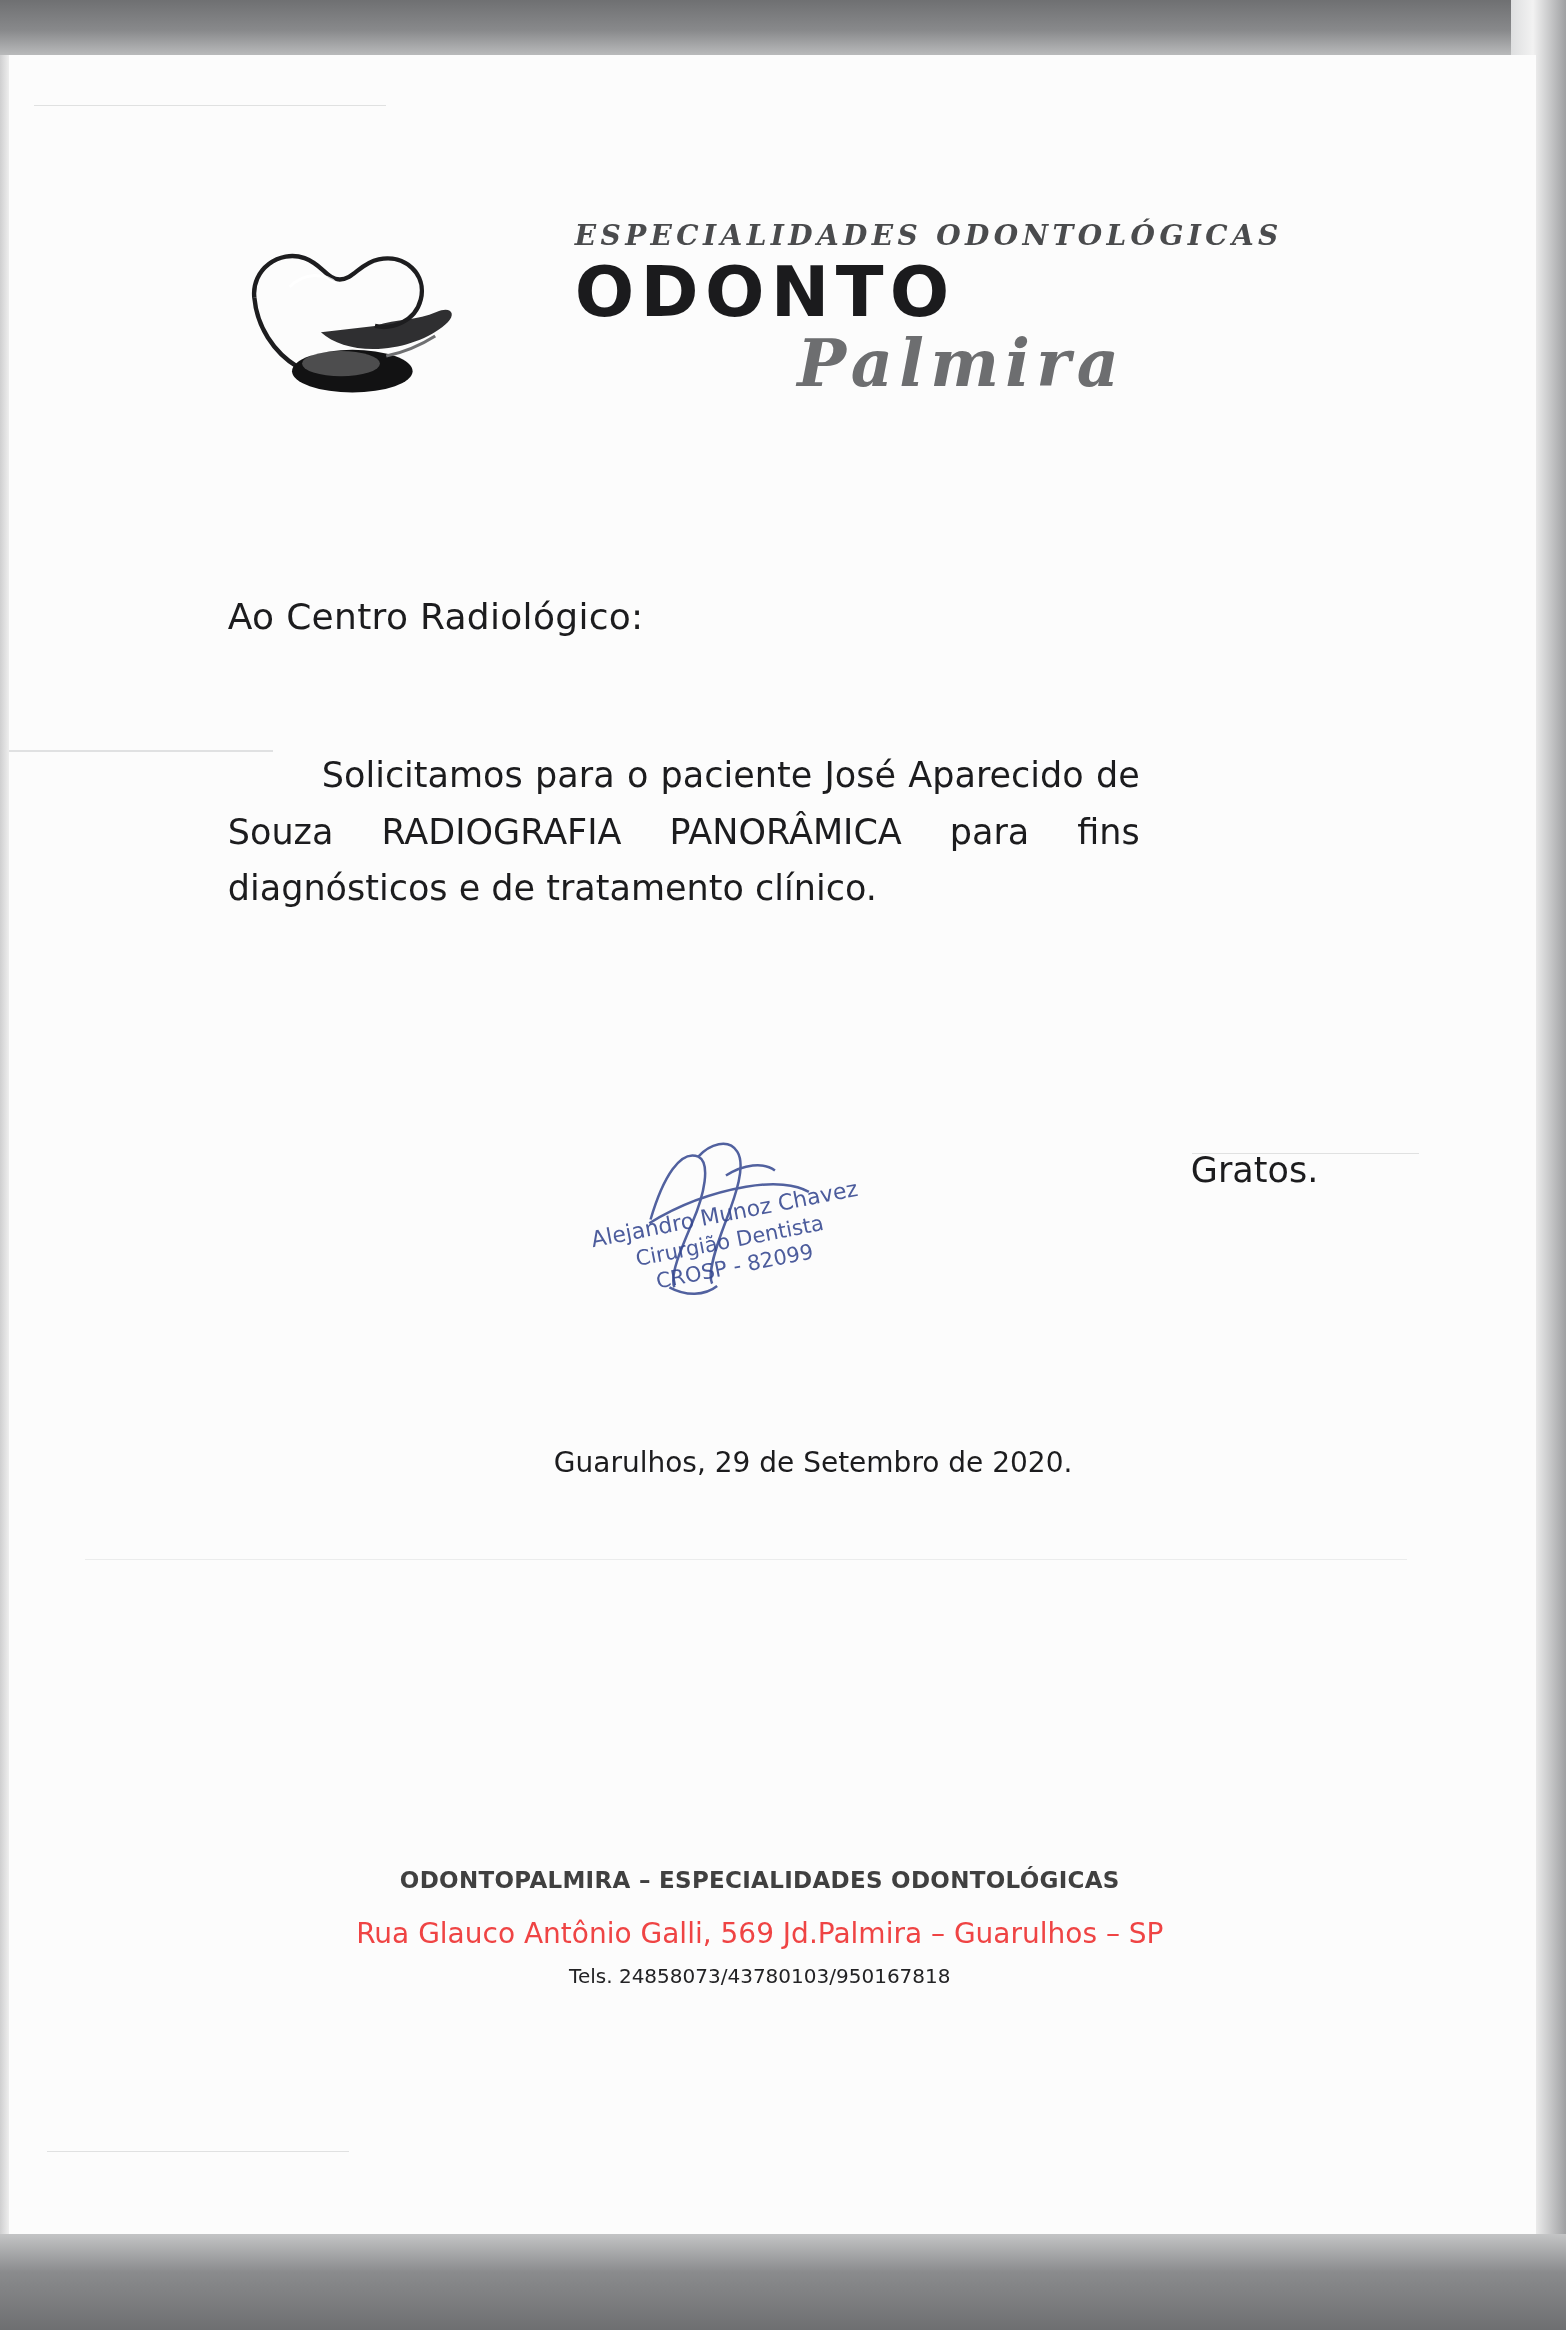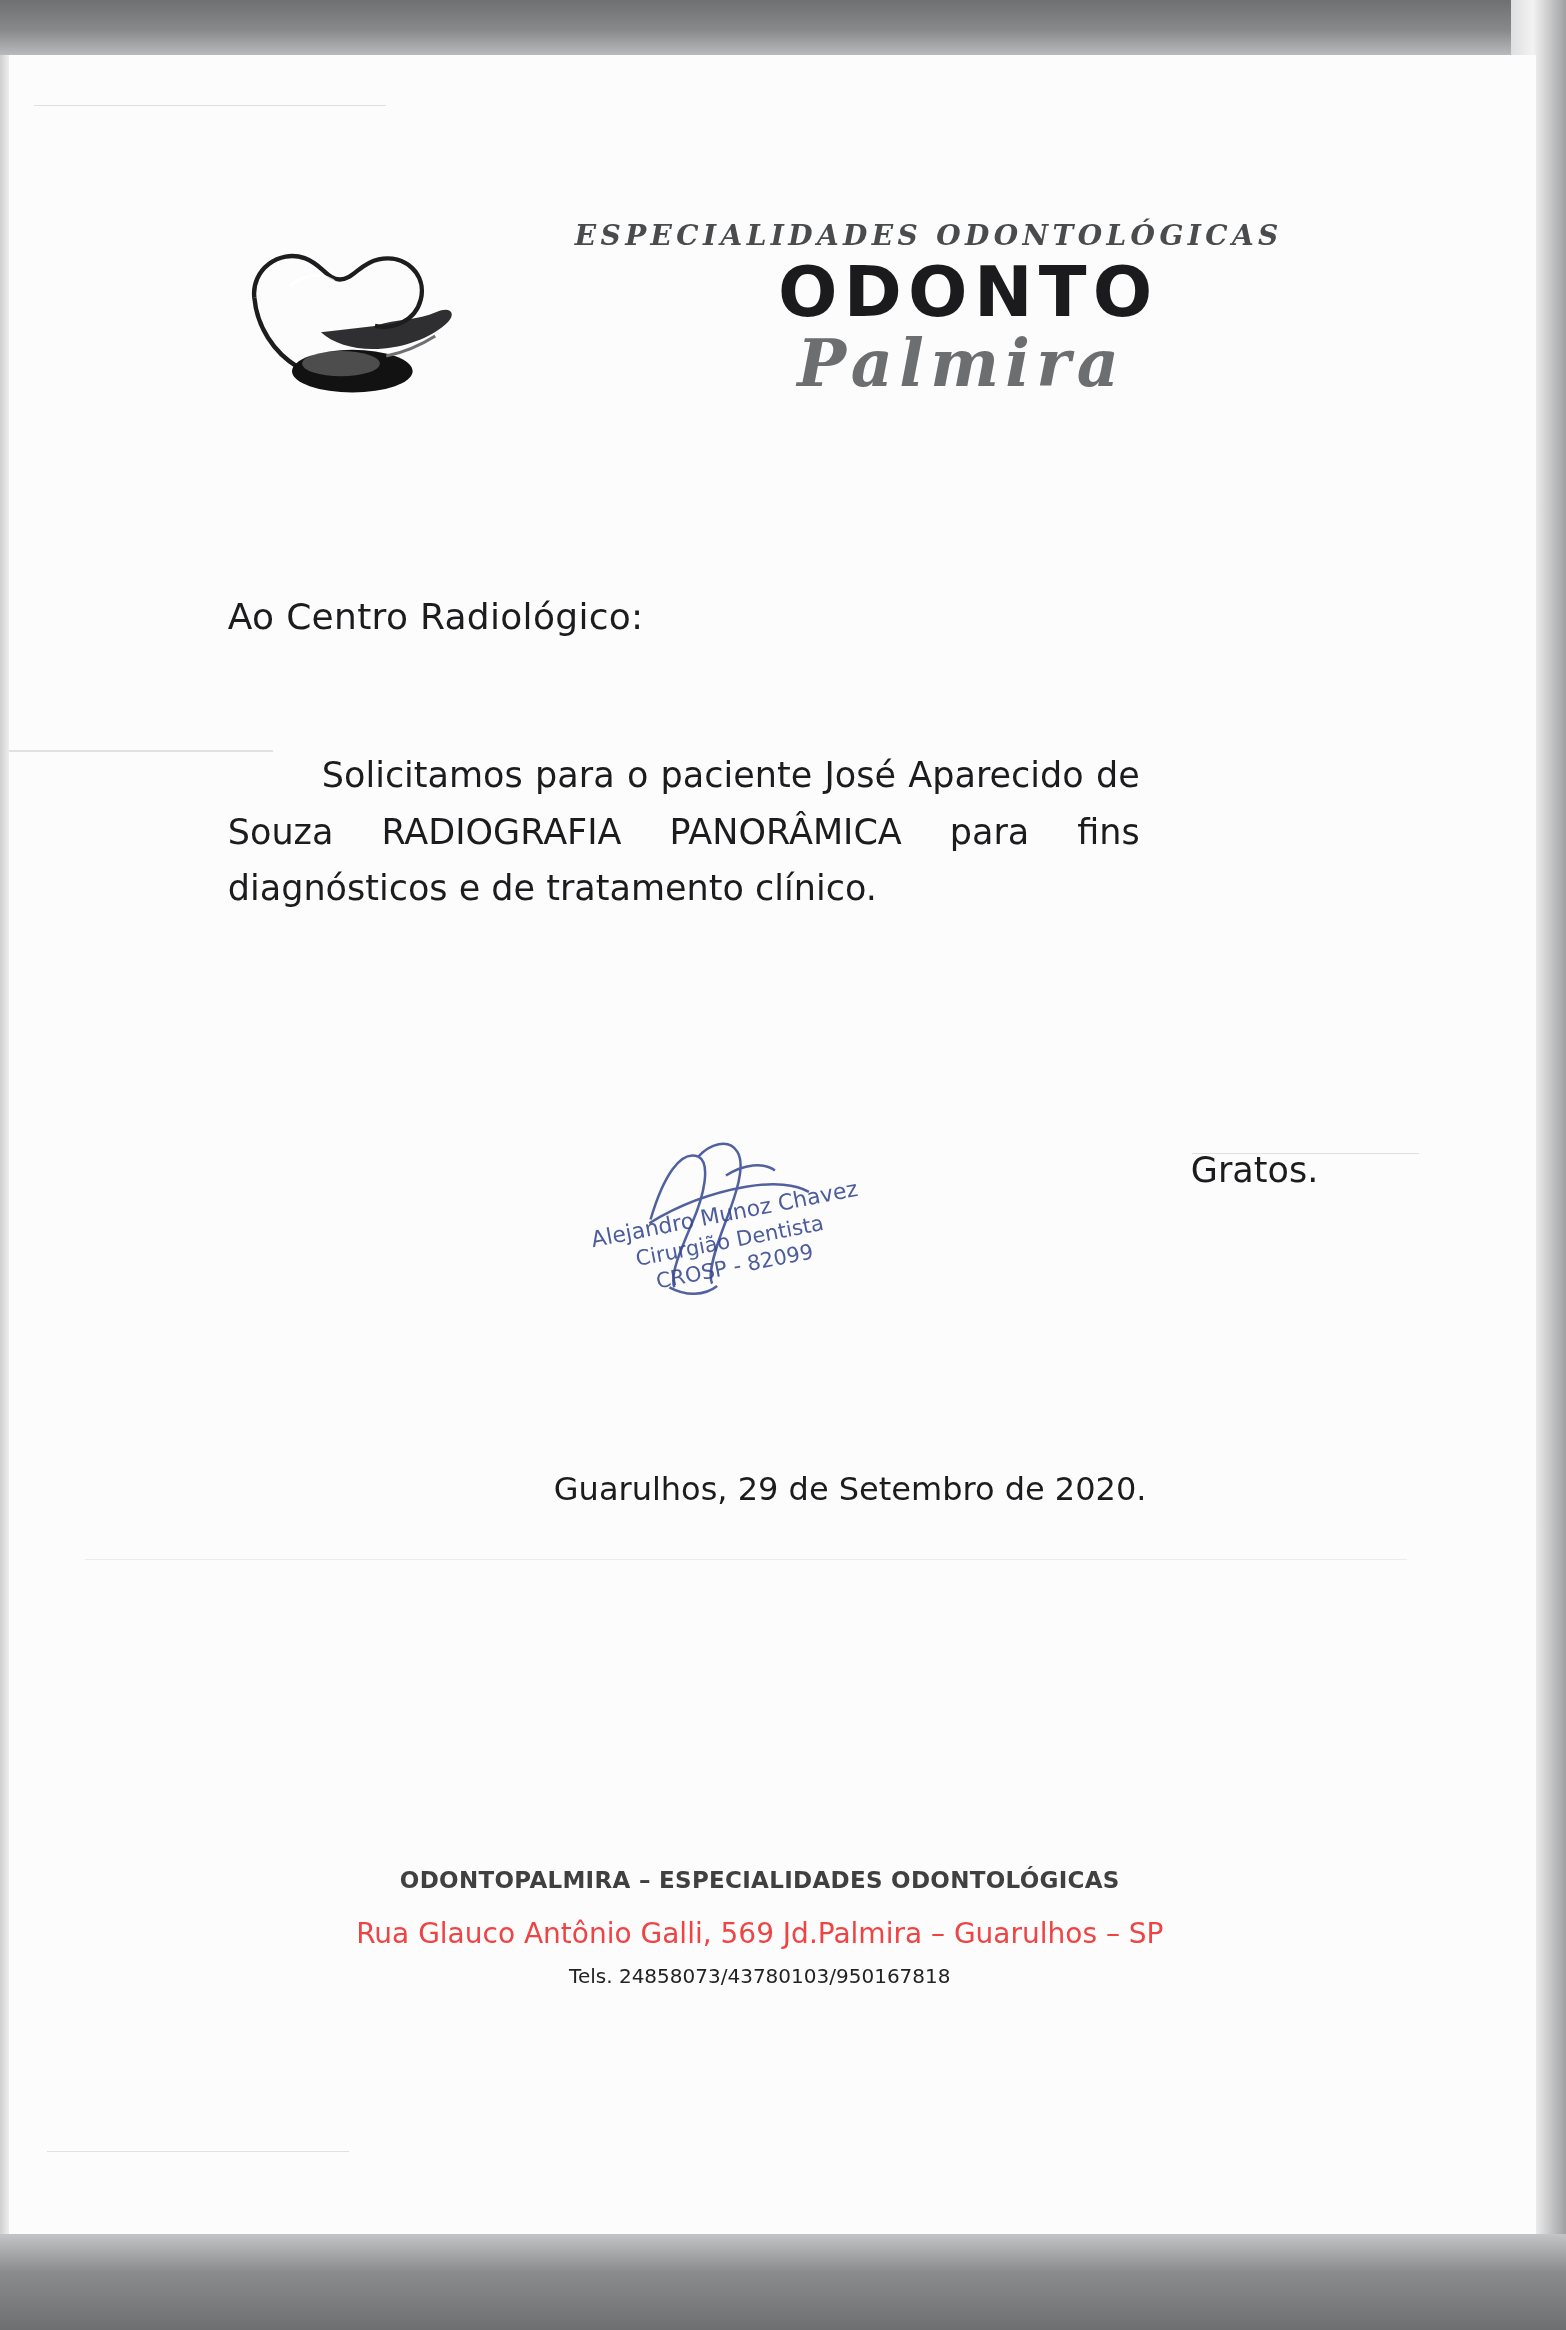--- a/index.html
+++ b/index.html
@@ -88,21 +88,20 @@
     white-space: nowrap;
   }
   .brand-main {
     font-family: "DejaVu Sans", sans-serif;
     font-weight: 700;
     font-size: 70px;
     letter-spacing: 6.3px;
     color: #1b1b1d;
     line-height: 1.02;
     margin-top: 5px;
-    text-align: center;
   }
   .brand-script {
     font-family: "DejaVu Serif", serif;
     font-style: italic;
     font-weight: 700;
     font-size: 65px;
     letter-spacing: 6.3px;
     color: #6d6e70;
     text-align: center;
     margin-top: -3.8px;
@@ -133,23 +132,22 @@
     position: absolute;
     left: 1182px;
     top: 1095px;
     font-size: 35px;
     color: #1c1c1e;
   }
   .city-date {
     position: absolute;
     left: 545px;
     top: 1391px;
-    font-size: 32px;
-    color: #1c1c1e;
-    margin-top: 24px;
+    font-size: 28px;
+    color: #1c1c1e;
   }
 
   
   .signature {
     position: absolute;
     left: 566px;
     top: 1064px;
     width: 327px;
     height: 201px;
     color: #2b3a8f;

